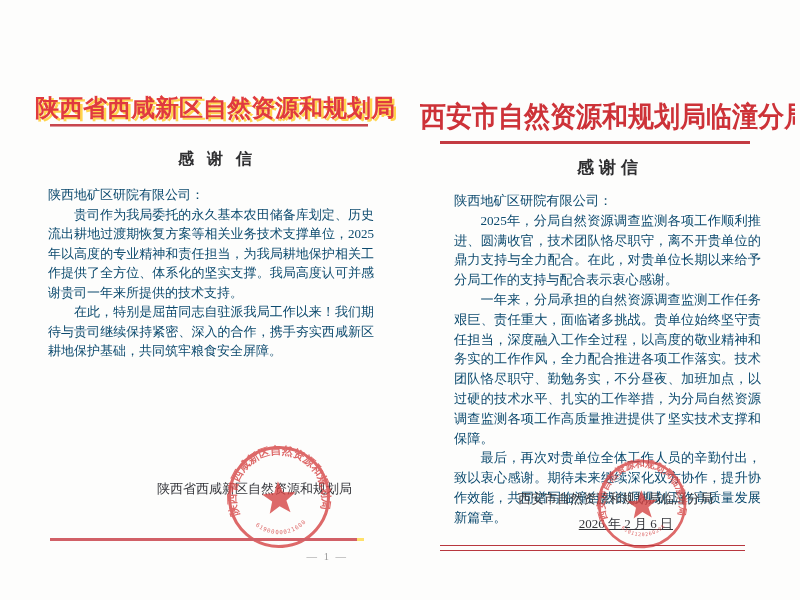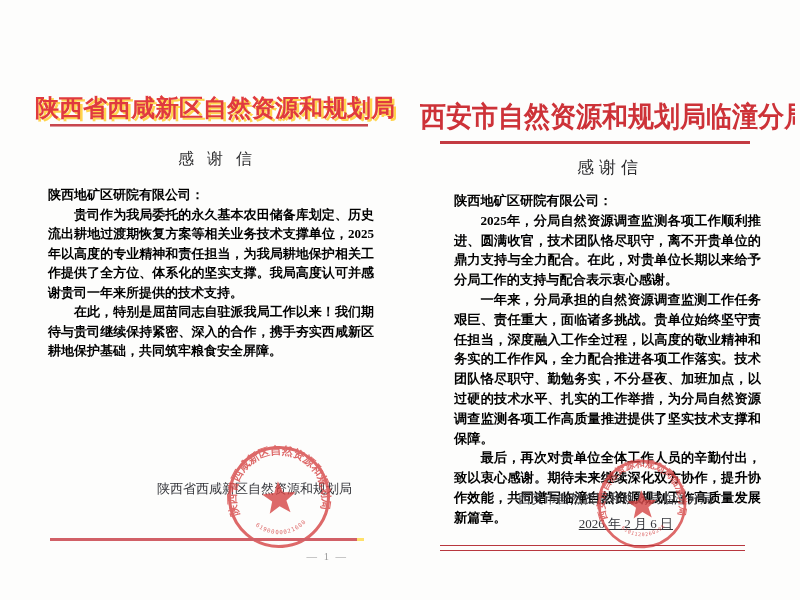--- a/index.html
+++ b/index.html
@@ -28,27 +28,27 @@
   .lh-right {
     top:87px; font-size:26px; color:#cd3238;
     transform:scaleY(1.08);
   }
   .rule { position:absolute; }
   .rule-left  { top:112px; left:30px; right:42px; height:3px; background:#c8474e; border-bottom:1px solid #e09aa0; }
   .rule-right { top:129px; left:20px; right:45px; height:3px; background:#c33b42; }
 
   .title {
     position:absolute; left:0; right:0; text-align:center;
-    color:#2e2e30; font-weight:normal; white-space:nowrap;
+    color:#2e2e30; font-weight:bold; white-space:nowrap;
   }
   .title-left  { top:137px; font-size:16px; letter-spacing:13px; text-indent:13px; }
   .title-right { top:144px; font-size:17px; letter-spacing:5px; text-indent:5px; }
 
   
-  .body { position:absolute; color:#000000; text-align:justify;font-weight:bold; }
+  .body { position:absolute; color:#0c4a6e; text-align:justify; }
   .body-left  { top:173px; left:28px; right:36px; font-size:13px;   line-height:19.5px; }
   .body-right { top:179px; left:34px; right:34px; font-size:13.2px; line-height:19.8px; }
   .salutation { text-indent:0; margin-bottom:0; }
   .para { text-indent:2em; }
 
   .sign-block { position:absolute; left:0; right:0; color:#35363b; }
   .sign-left  { top:468px; }
   .sign-right { top:478px; }
   .signature { text-align:right; font-size:13px; white-space:nowrap; }
   .sign-left  .signature { padding-right:58px; }

